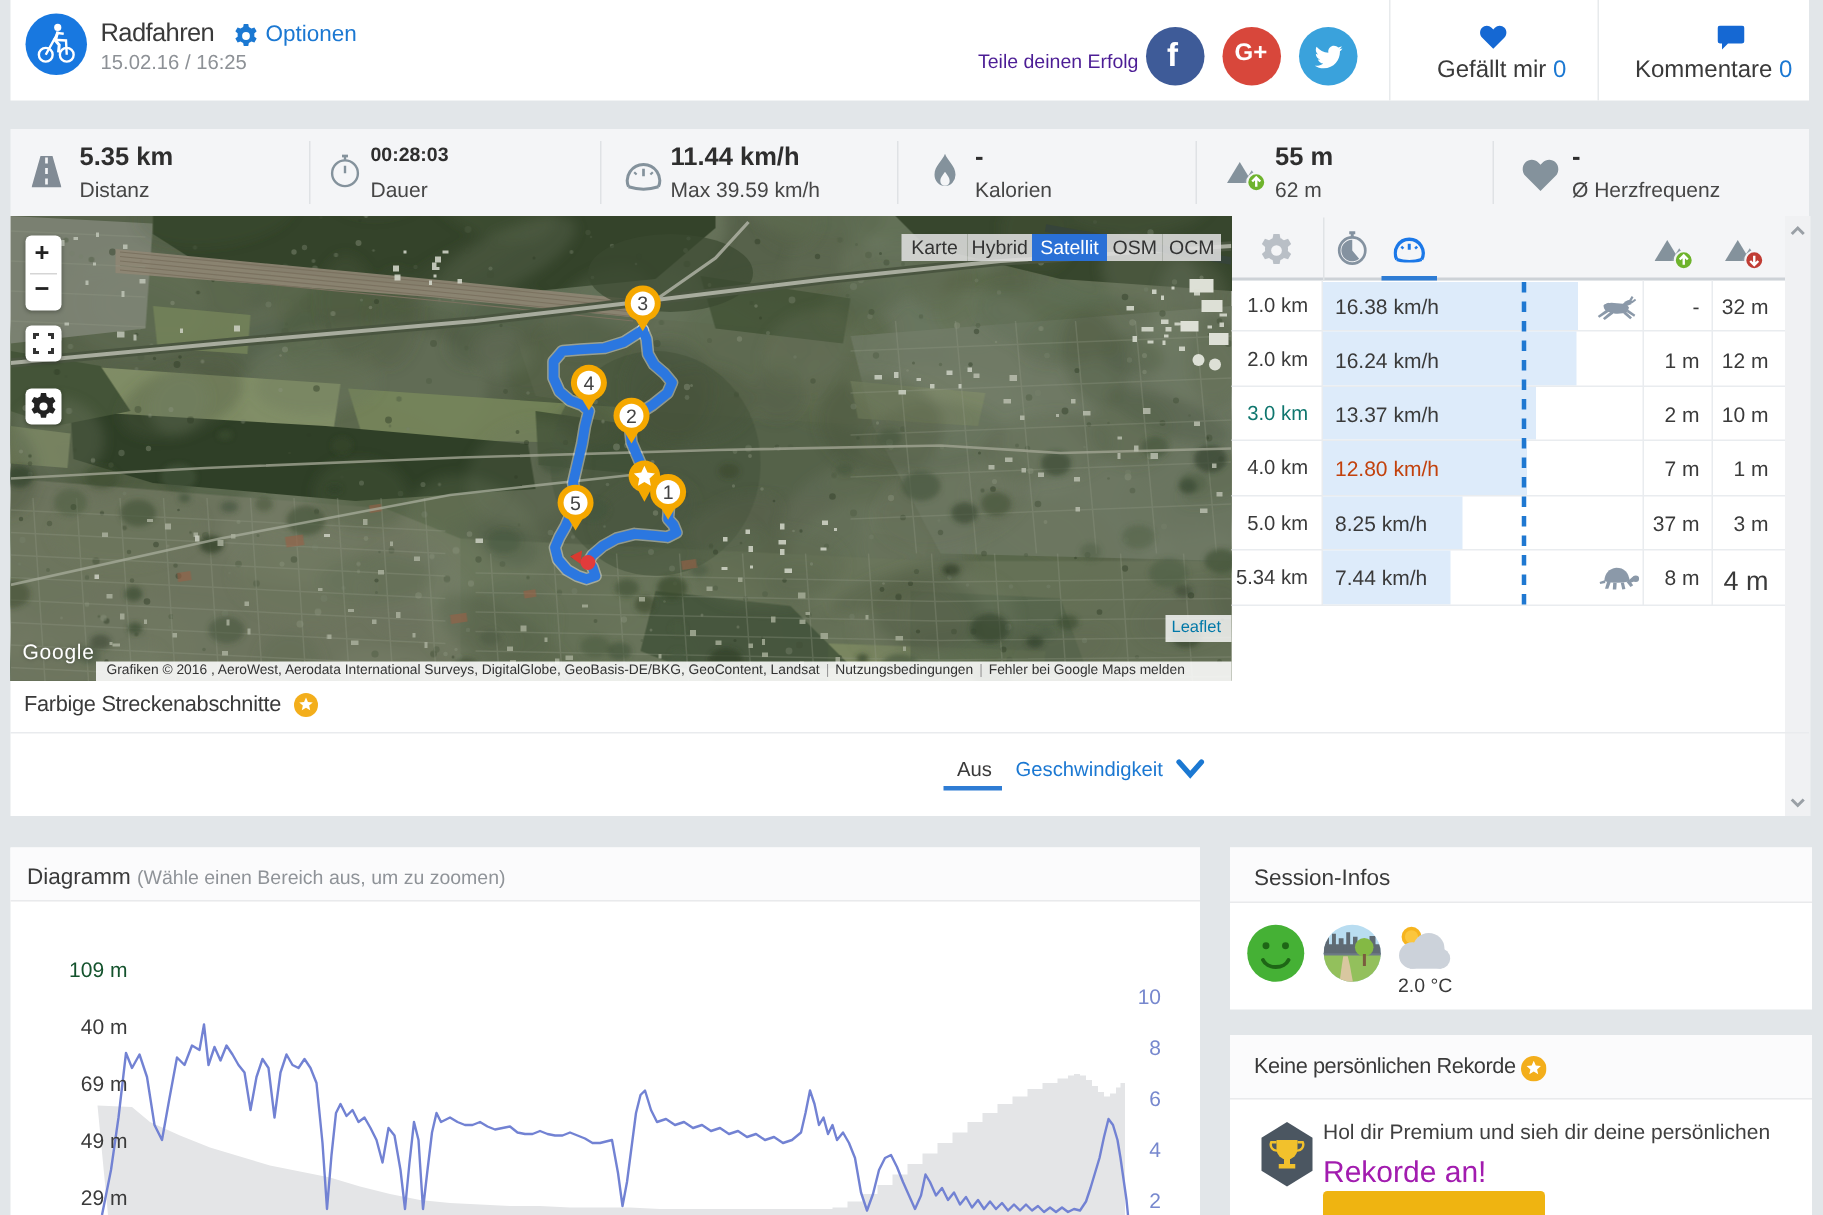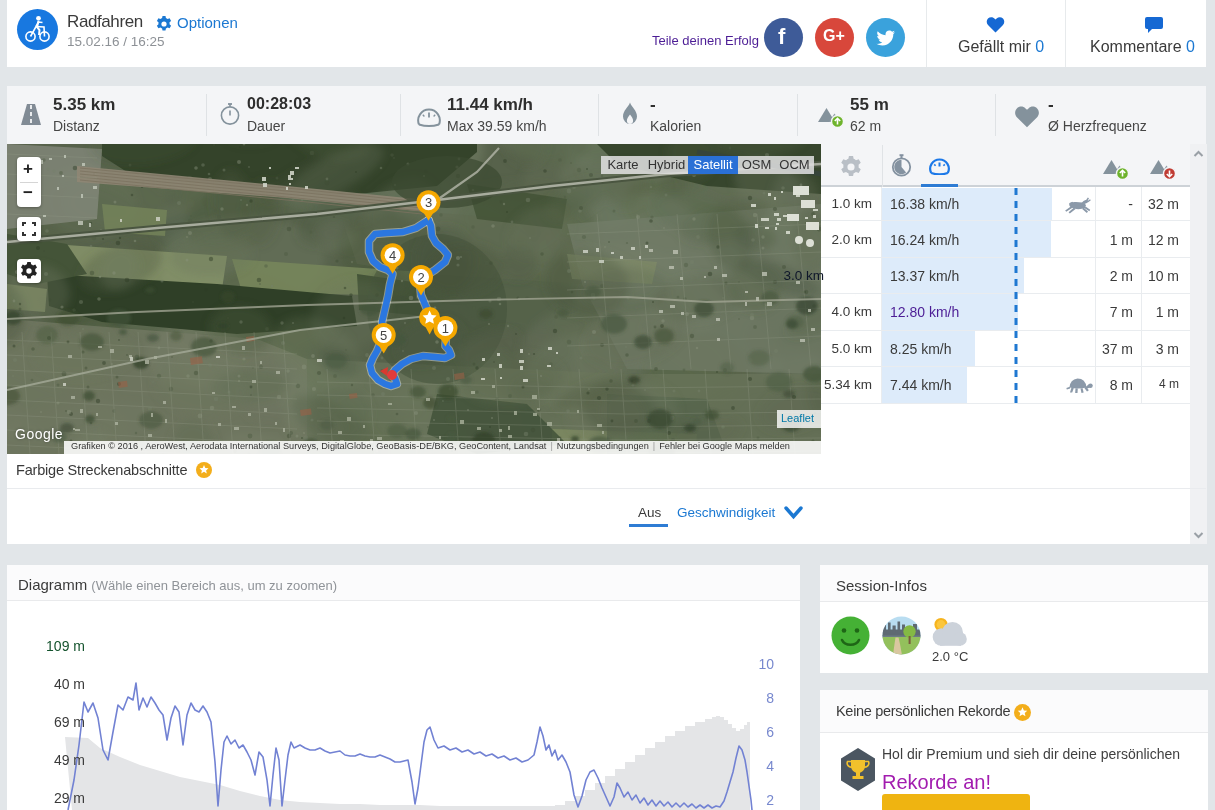--- a/index.html
+++ b/index.html
@@ -58,21 +58,21 @@
     <line x1="10" y1="1" x2="10" y2="21" stroke="#f4f5f7" stroke-width="1.8" stroke-dasharray="4,3"></line>
   </svg>
 <div class="txt" style="left:53px;top:95px;font-size:17px;font-weight:bold;color:#2e2e2e">5.35 km</div>
 <div class="txt" style="left:53px;top:118px;font-size:14px;color:#464646">Distanz</div>
 <svg class="abs" style="left:218px;top:102px" width="24" height="24" viewBox="0 0 24 24">
     <circle cx="12" cy="13.5" r="8.6" fill="none" stroke="#84929c" stroke-width="1.6"></circle>
     <line x1="12" y1="13.5" x2="12" y2="8.5" stroke="#84929c" stroke-width="1.6"></line>
     <line x1="10" y1="2" x2="14" y2="2" stroke="#84929c" stroke-width="1.8"></line>
     <line x1="12" y1="2" x2="12" y2="4.6" stroke="#84929c" stroke-width="1.6"></line>
   </svg>
-<div class="txt" style="left:247px;top:95px;font-size:16px;font-weight:bold;color:#2e2e2e">00:28:03</div>
+<div class="txt" style="left:247px;top:95px;font-size:13px;font-weight:bold;color:#2e2e2e">00:28:03</div>
 <div class="txt" style="left:247px;top:118px;font-size:14px;color:#464646">Dauer</div>
 <svg class="abs" style="left:416px;top:105px" width="26" height="23" viewBox="0 0 26 23">
     <path d="M3,19.5 a10.8,10.8 0 1 1 20,0" fill="none" stroke="#84929c" stroke-width="2"></path>
     <path d="M3,19.5 q10,3.2 20,0" fill="none" stroke="#84929c" stroke-width="2"></path>
     <line x1="13" y1="7.5" x2="13" y2="12.5" stroke="#84929c" stroke-width="1.8"></line>
     <line x1="6.8" y1="9.8" x2="8.4" y2="11.4" stroke="#84929c" stroke-width="1.4"></line>
     <line x1="19.2" y1="9.8" x2="17.6" y2="11.4" stroke="#84929c" stroke-width="1.4"></line>
   </svg>
 <div class="txt" style="left:447px;top:95px;font-size:17px;font-weight:bold;color:#2e2e2e">11.44 km/h</div>
 <div class="txt" style="left:447px;top:118px;font-size:14px;color:#464646">Max 39.59 km/h</div>
@@ -1114,42 +1114,42 @@
 <div class="txt" style="left:1053px;top:196.25px;width:80px;text-align:right;font-size:14px;color:#3a3a3a">-</div>
 <div class="txt" style="left:1099px;top:196.25px;width:80px;text-align:right;font-size:14px;color:#3a3a3a">32 m</div>
 <div class="abs" style="left:882px;top:221px;width:169px;height:36px;background:#ddebfa"></div>
 <div class="abs" style="left:821px;top:257px;width:369px;height:1px;background:#e9ecef"></div>
 <div class="txt" style="left:800px;top:231.5px;width:72px;text-align:right;font-size:13.5px;color:#3a3a3a">2.0 km</div>
 <div class="txt" style="left:890px;top:231.5px;font-size:14px;color:#3a3a3a">16.24 km/h</div>
 <div class="txt" style="left:1053px;top:231.5px;width:80px;text-align:right;font-size:14px;color:#3a3a3a">1 m</div>
 <div class="txt" style="left:1099px;top:231.5px;width:80px;text-align:right;font-size:14px;color:#3a3a3a">12 m</div>
 <div class="abs" style="left:882px;top:258px;width:142px;height:35px;background:#ddebfa"></div>
 <div class="abs" style="left:821px;top:293px;width:369px;height:1px;background:#e9ecef"></div>
-<div class="txt" style="left:752px;top:268.0px;width:72px;text-align:right;font-size:13.5px;color:#0f172a">3.0 km</div>
+<div class="txt" style="left:800px;top:268.0px;width:72px;text-align:right;font-size:13.5px;color:#0f766e">3.0 km</div>
 <div class="txt" style="left:890px;top:268.0px;font-size:14px;color:#3a3a3a">13.37 km/h</div>
 <div class="txt" style="left:1053px;top:268.0px;width:80px;text-align:right;font-size:14px;color:#3a3a3a">2 m</div>
 <div class="txt" style="left:1099px;top:268.0px;width:80px;text-align:right;font-size:14px;color:#3a3a3a">10 m</div>
 <div class="abs" style="left:882px;top:294px;width:136px;height:35.5px;background:#ddebfa"></div>
 <div class="abs" style="left:821px;top:329.5px;width:369px;height:1px;background:#e9ecef"></div>
 <div class="txt" style="left:800px;top:304.25px;width:72px;text-align:right;font-size:13.5px;color:#3a3a3a">4.0 km</div>
-<div class="txt" style="left:890px;top:304.25px;font-size:14px;color:#4c1d95">12.80 km/h</div>
+<div class="txt" style="left:890px;top:304.25px;font-size:14px;color:#c2410c">12.80 km/h</div>
 <div class="txt" style="left:1053px;top:304.25px;width:80px;text-align:right;font-size:14px;color:#3a3a3a">7 m</div>
 <div class="txt" style="left:1099px;top:304.25px;width:80px;text-align:right;font-size:14px;color:#3a3a3a">1 m</div>
 <div class="abs" style="left:882px;top:330.5px;width:93px;height:35.5px;background:#ddebfa"></div>
 <div class="abs" style="left:821px;top:366px;width:369px;height:1px;background:#e9ecef"></div>
 <div class="txt" style="left:800px;top:340.75px;width:72px;text-align:right;font-size:13.5px;color:#3a3a3a">5.0 km</div>
 <div class="txt" style="left:890px;top:340.75px;font-size:14px;color:#3a3a3a">8.25 km/h</div>
 <div class="txt" style="left:1053px;top:340.75px;width:80px;text-align:right;font-size:14px;color:#3a3a3a">37 m</div>
 <div class="txt" style="left:1099px;top:340.75px;width:80px;text-align:right;font-size:14px;color:#3a3a3a">3 m</div>
 <div class="abs" style="left:882px;top:367px;width:85px;height:35.5px;background:#ddebfa"></div>
 <div class="abs" style="left:821px;top:402.5px;width:369px;height:1px;background:#e9ecef"></div>
 <div class="txt" style="left:800px;top:377.25px;width:72px;text-align:right;font-size:13.5px;color:#3a3a3a">5.34 km</div>
 <div class="txt" style="left:890px;top:377.25px;font-size:14px;color:#3a3a3a">7.44 km/h</div>
 <div class="txt" style="left:1053px;top:377.25px;width:80px;text-align:right;font-size:14px;color:#3a3a3a">8 m</div>
-<div class="txt" style="left:1099px;top:377.25px;width:80px;text-align:right;font-size:12px;color:#3a3a3a">4 m</div>
+<div class="txt" style="left:1099px;top:377.25px;width:80px;text-align:right;font-size:18px;color:#3a3a3a">4 m</div>
 <div class="abs" style="left:881px;top:187px;width:1px;height:217px;background:#e9ecef"></div>
 <div class="abs" style="left:1095px;top:187px;width:1px;height:217px;background:#e9ecef"></div>
 <div class="abs" style="left:1141px;top:187px;width:1px;height:217px;background:#e9ecef"></div>
 <svg class="abs" style="left:1014px;top:188px" width="4" height="216" viewBox="0 0 4 216">
     <line x1="2" y1="0" x2="2" y2="216" stroke="#1f78d1" stroke-width="3" stroke-dasharray="7,6"></line>
   </svg>
 <svg class="abs" style="left:1063px;top:196px" width="28" height="18" viewBox="0 0 28 18">
     <g fill="#8b99a9">
       <path d="M6,7.5 Q9,5.5 13,6 L19,6.5 Q22,7 23,9 L22,12 Q18,13.5 13,13 L8,11.5 Q6,10 6,7.5 Z"></path>
       <path d="M6.5,7 L9.5,5.8 10.5,7.5 7.5,8.5 Z"></path>

